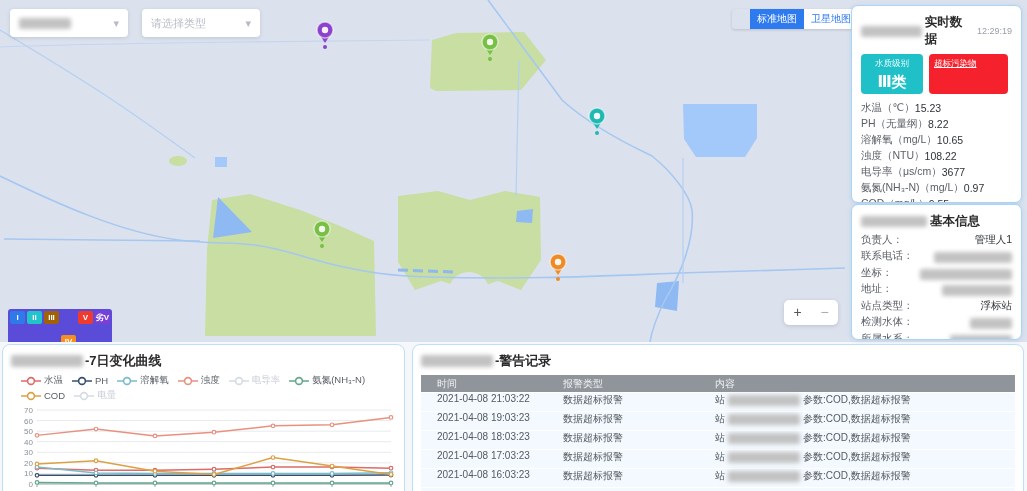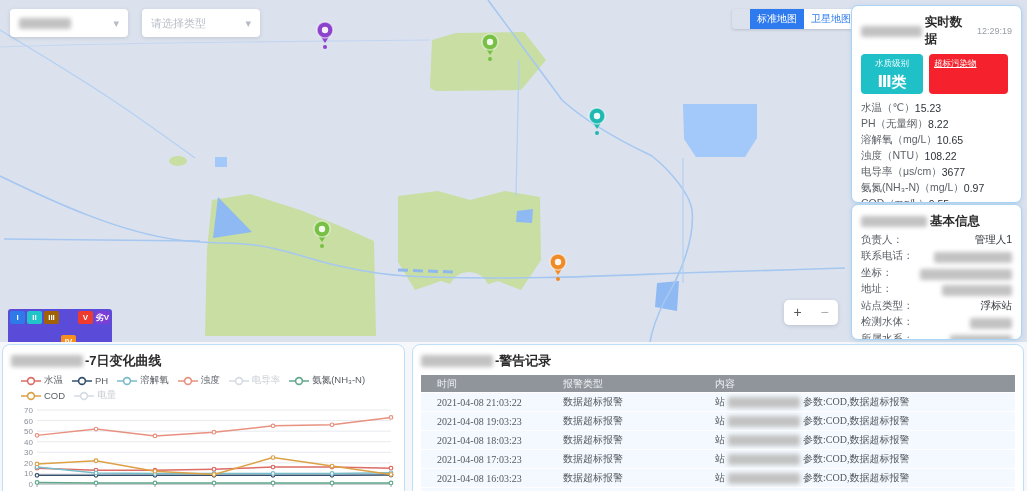--- a/index.html
+++ b/index.html
@@ -52,21 +52,21 @@
     padding:7px 8px; overflow:hidden; }
   #chart-card { left:2px; width:403px; height:160px; }
   #alerts-card { left:412px; width:612px; height:160px; }
   .card-title { font-size:13px; font-weight:bold; color:#2b2b2b; display:flex; align-items:center; gap:2px; }
   .chart-legend { display:flex; flex-wrap:wrap; align-items:center; gap:2px 9px; margin:4px 0 2px 10px; }
   .cl-item { display:inline-flex; align-items:center; gap:3px; font-size:9.5px; color:#5a5f66; }
   .cl-item.cl-off { color:#c9ced6; }
   
   .tbl { margin-top:5px; }
   .tbl-head { display:flex; background:#90959b; color:#eef1f4; font-size:10px; height:17px; align-items:center; }
-  .tbl-row { display:flex; background:#f3f9fe; height:18px; align-items:center; font-size:10px; color:#55595f; margin-top:1px;font-family:Liberation Serif, serif; }
+  .tbl-row { display:flex; background:#f3f9fe; height:18px; font-size:10px; color:#55595f; margin-top:1px; }
   .col-time { width:142px; padding-left:16px; }
   .col-type { width:152px; }
   .col-content { flex:1; }
 </style>
 </head>
 <body>
 
 <div class="map-section">
   <svg id="map-svg" width="1027" height="342" viewBox="0 0 1027 342">
     <g>

